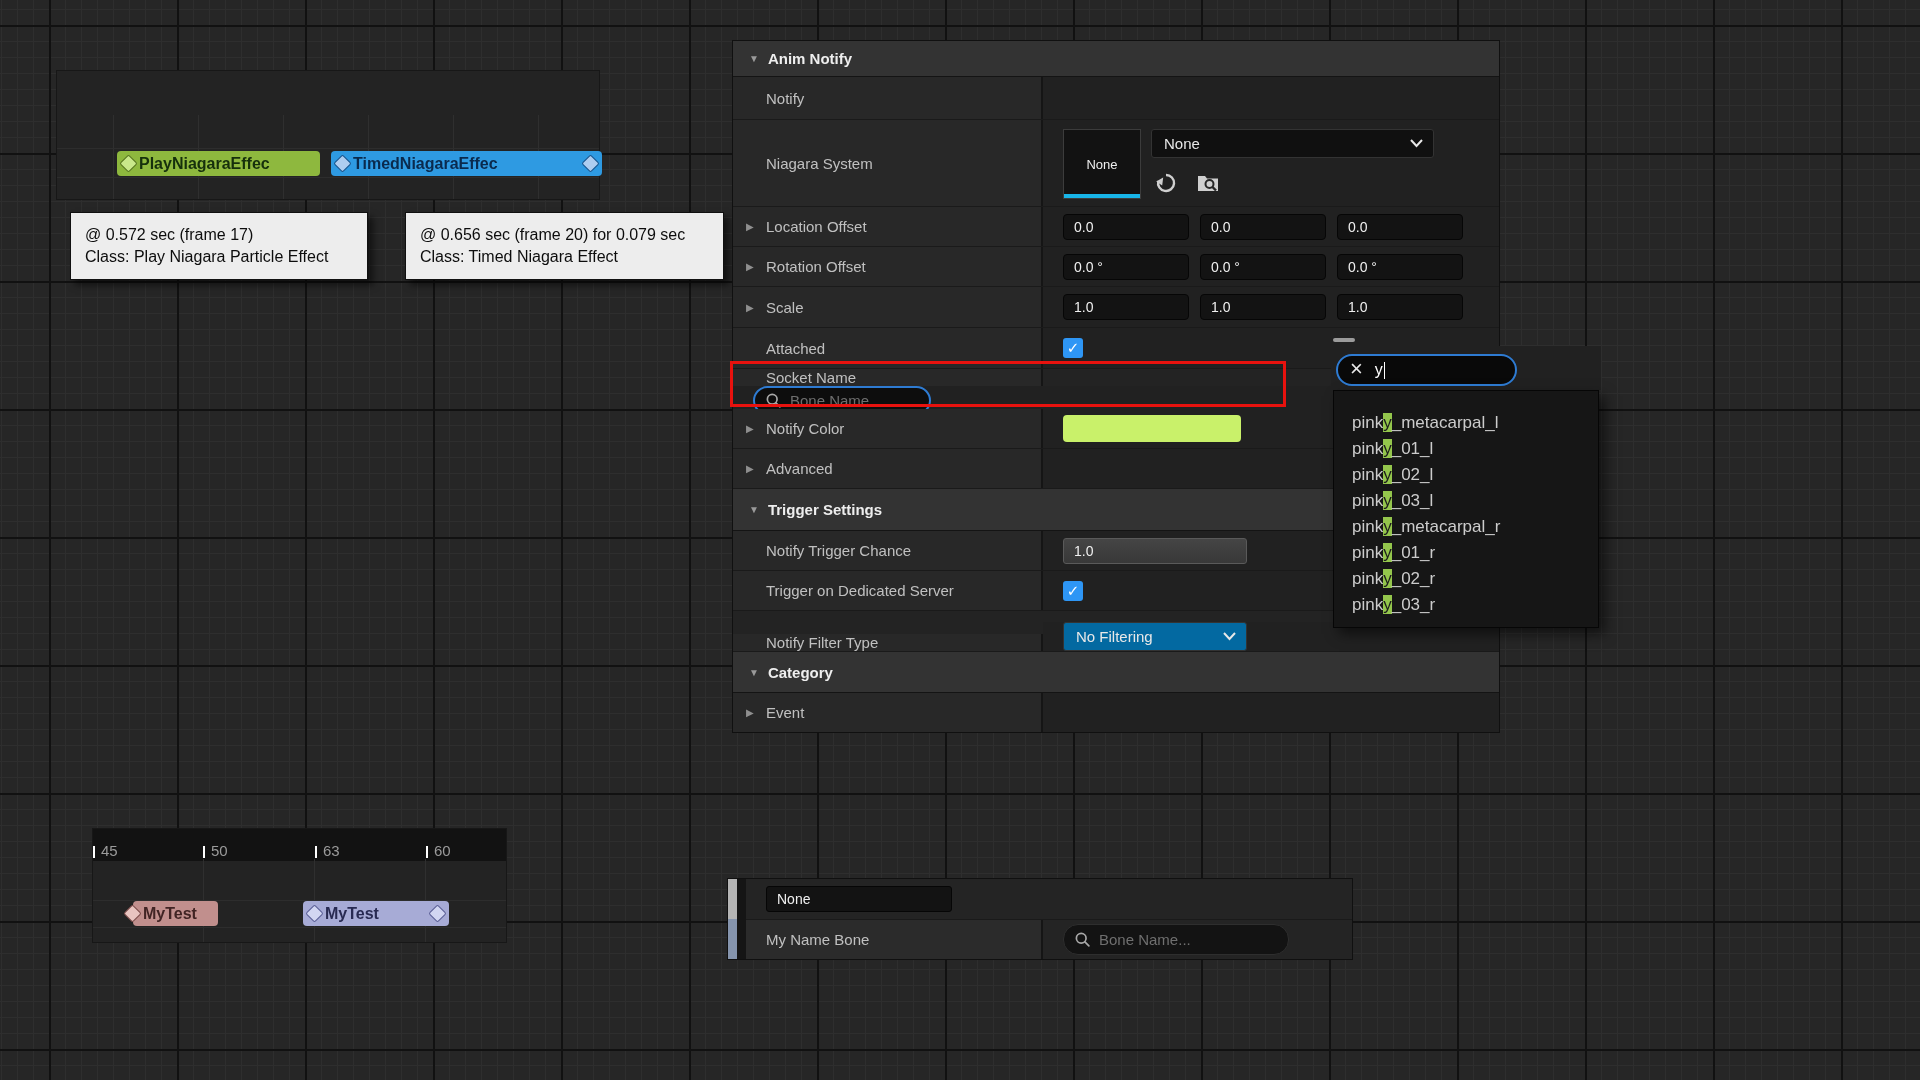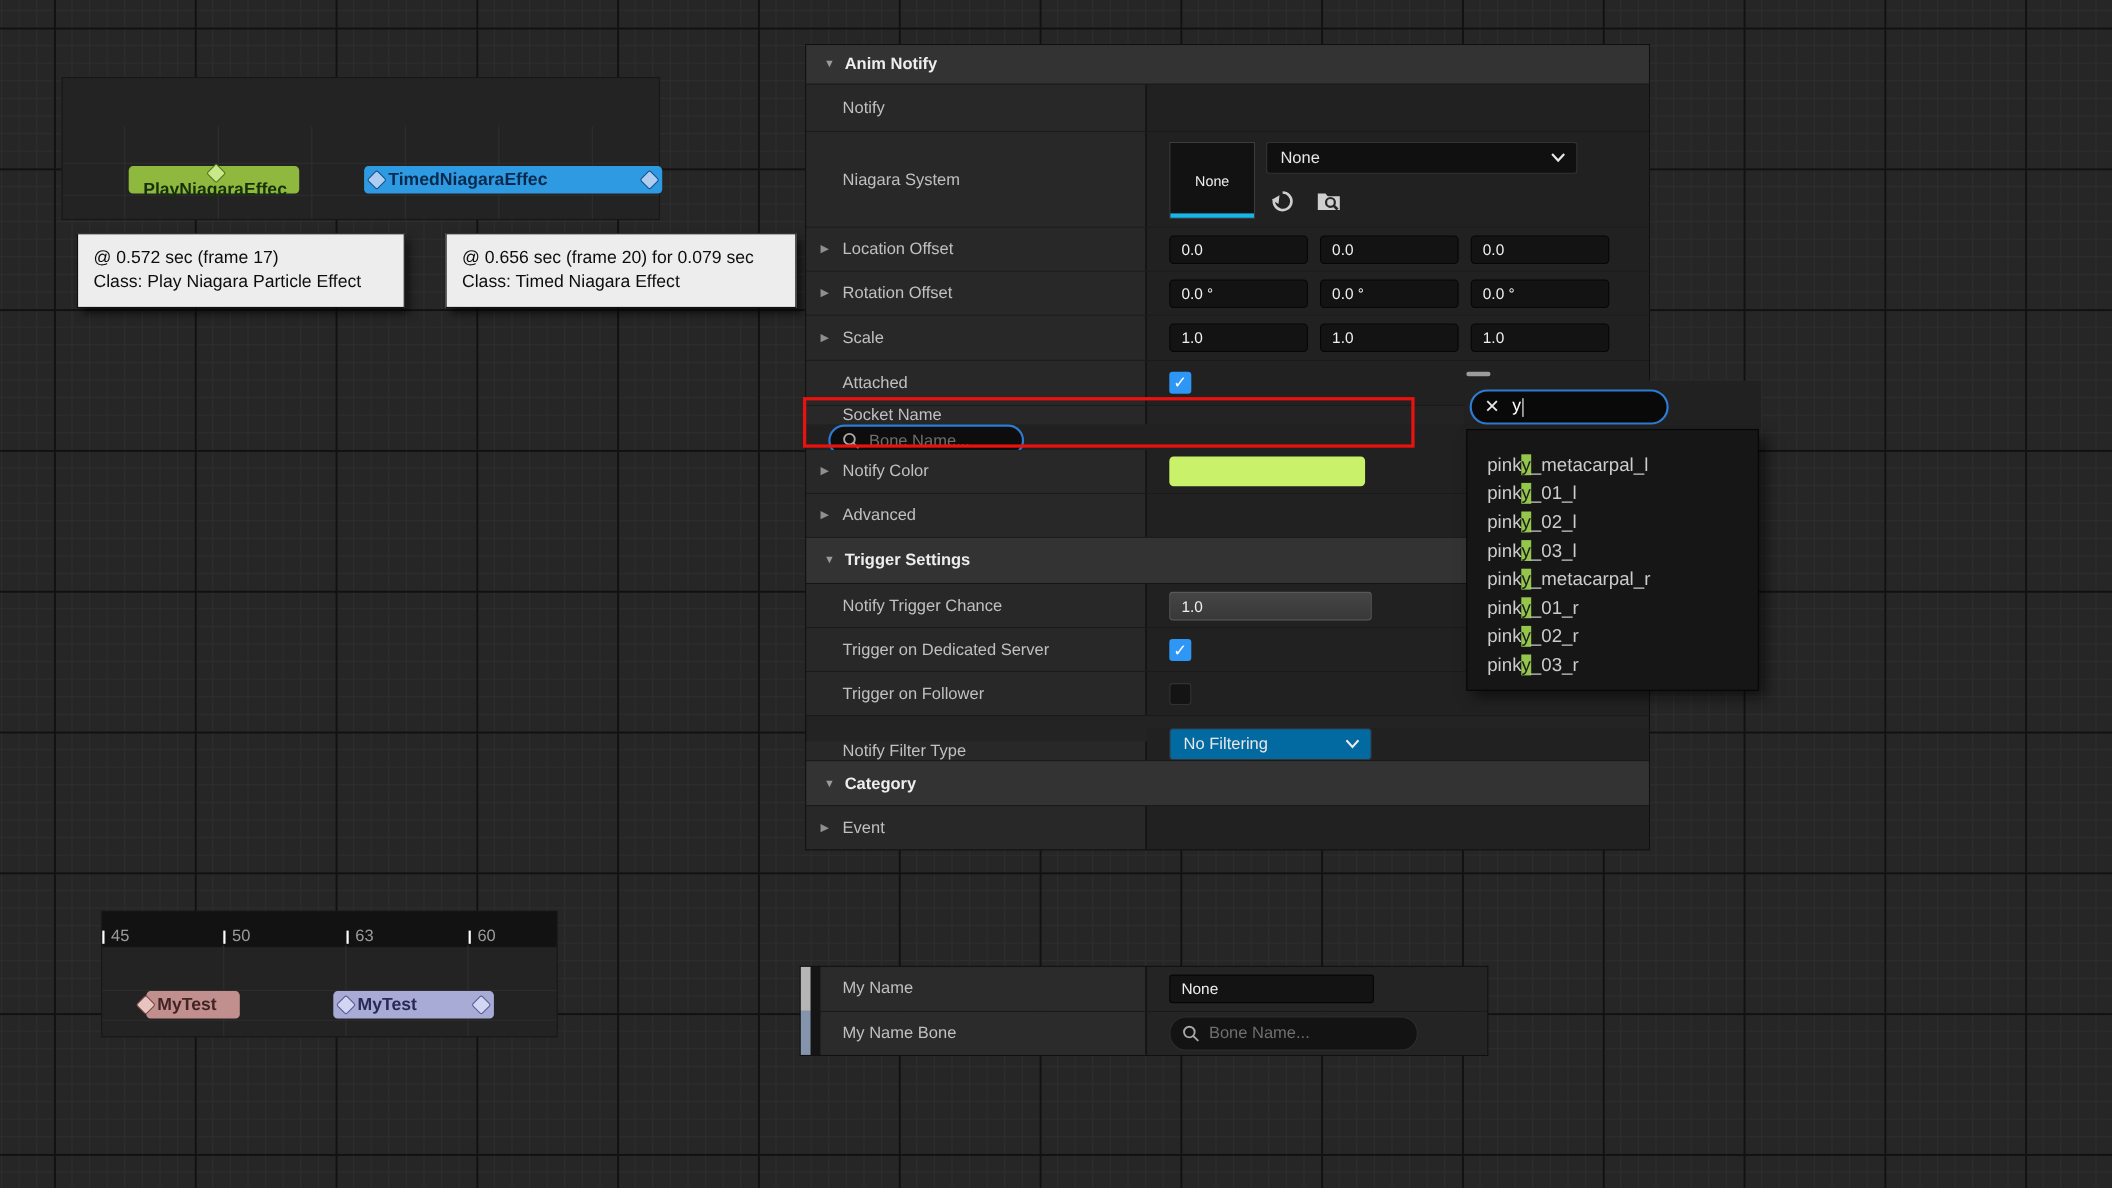--- a/index.html
+++ b/index.html
@@ -99,21 +99,21 @@
 </style>
 </head>
 <body>
 
 <div class="canvas">
 
   <div class="tl" style="left:56px;top:70px;width:544px;height:130px;">
     <div class="tl-body" style="height:84px;background-size:85px 100%;background-position:56px 0;">
       <div class="hsep" style="top:33px"></div>
       <div class="hsep" style="top:62px"></div>
-      <div class="notify n-green" style="left:60px;top:36px;width:155px;flex-direction:column;">
+      <div class="notify n-green" style="left:60px;top:36px;width:203px;">
         <span class="dia"></span>
         <span class="lbl">PlayNiagaraEffec</span>
       </div>
       <div class="notify n-blue" style="left:274px;top:36px;width:271px;">
         <span class="dia"></span>
         <span class="lbl">TimedNiagaraEffec</span>
         <span class="dia end"></span>
       </div>
     </div>
   </div>
@@ -270,28 +270,20 @@
       <div class="pl">
           <span class="txt">Trigger on Dedicated Server</span>
         </div>
       <div class="pv">
           <div class="checkbox on">
             <span>✓</span>
           </div>
         </div>
     </div>
 
-    <div class="prow" style="height:40px;">
-      <div class="pl">
-          <span class="txt">Trigger on Follower</span>
-        </div>
-      <div class="pv">
-          <div class="checkbox off"></div>
-        </div>
-    </div>
 
     <div class="prow" style="height:41px;align-items:flex-end;">
       <div class="pl">
           <span class="txt">Notify Filter Type</span>
         </div>
       <div class="pv">
         <div class="combo" style="width:184px;margin-left:20px;background:#0369a1;">
           <span>No Filtering</span>
           <svg width="13" height="9" viewBox="0 0 13 9">
               <path d="M1 1l5.5 6L12 1" stroke="#e8e8e8" stroke-width="2" fill="none"></path>
@@ -371,23 +363,20 @@
   </div>
 
   <div class="bpanel">
     <div class="scrollcol">
         <div class="s1"></div>
         <div class="s2"></div>
       </div>
     <div class="bgap"></div>
     <div class="brows">
       <div class="brow">
-        <div class="bl">
-            <span class="txt">My Name</span>
-          </div>
         <div class="bv">
             <div class="namefield">None</div>
           </div>
       </div>
       <div class="brow" style="border-bottom:none;">
         <div class="bl">
             <span class="txt">My Name Bone</span>
           </div>
         <div class="bv">
           <div class="pill" style="width:226px;height:31px;margin-left:20px;border:1px solid #2e2e2e;background:#131313;">

